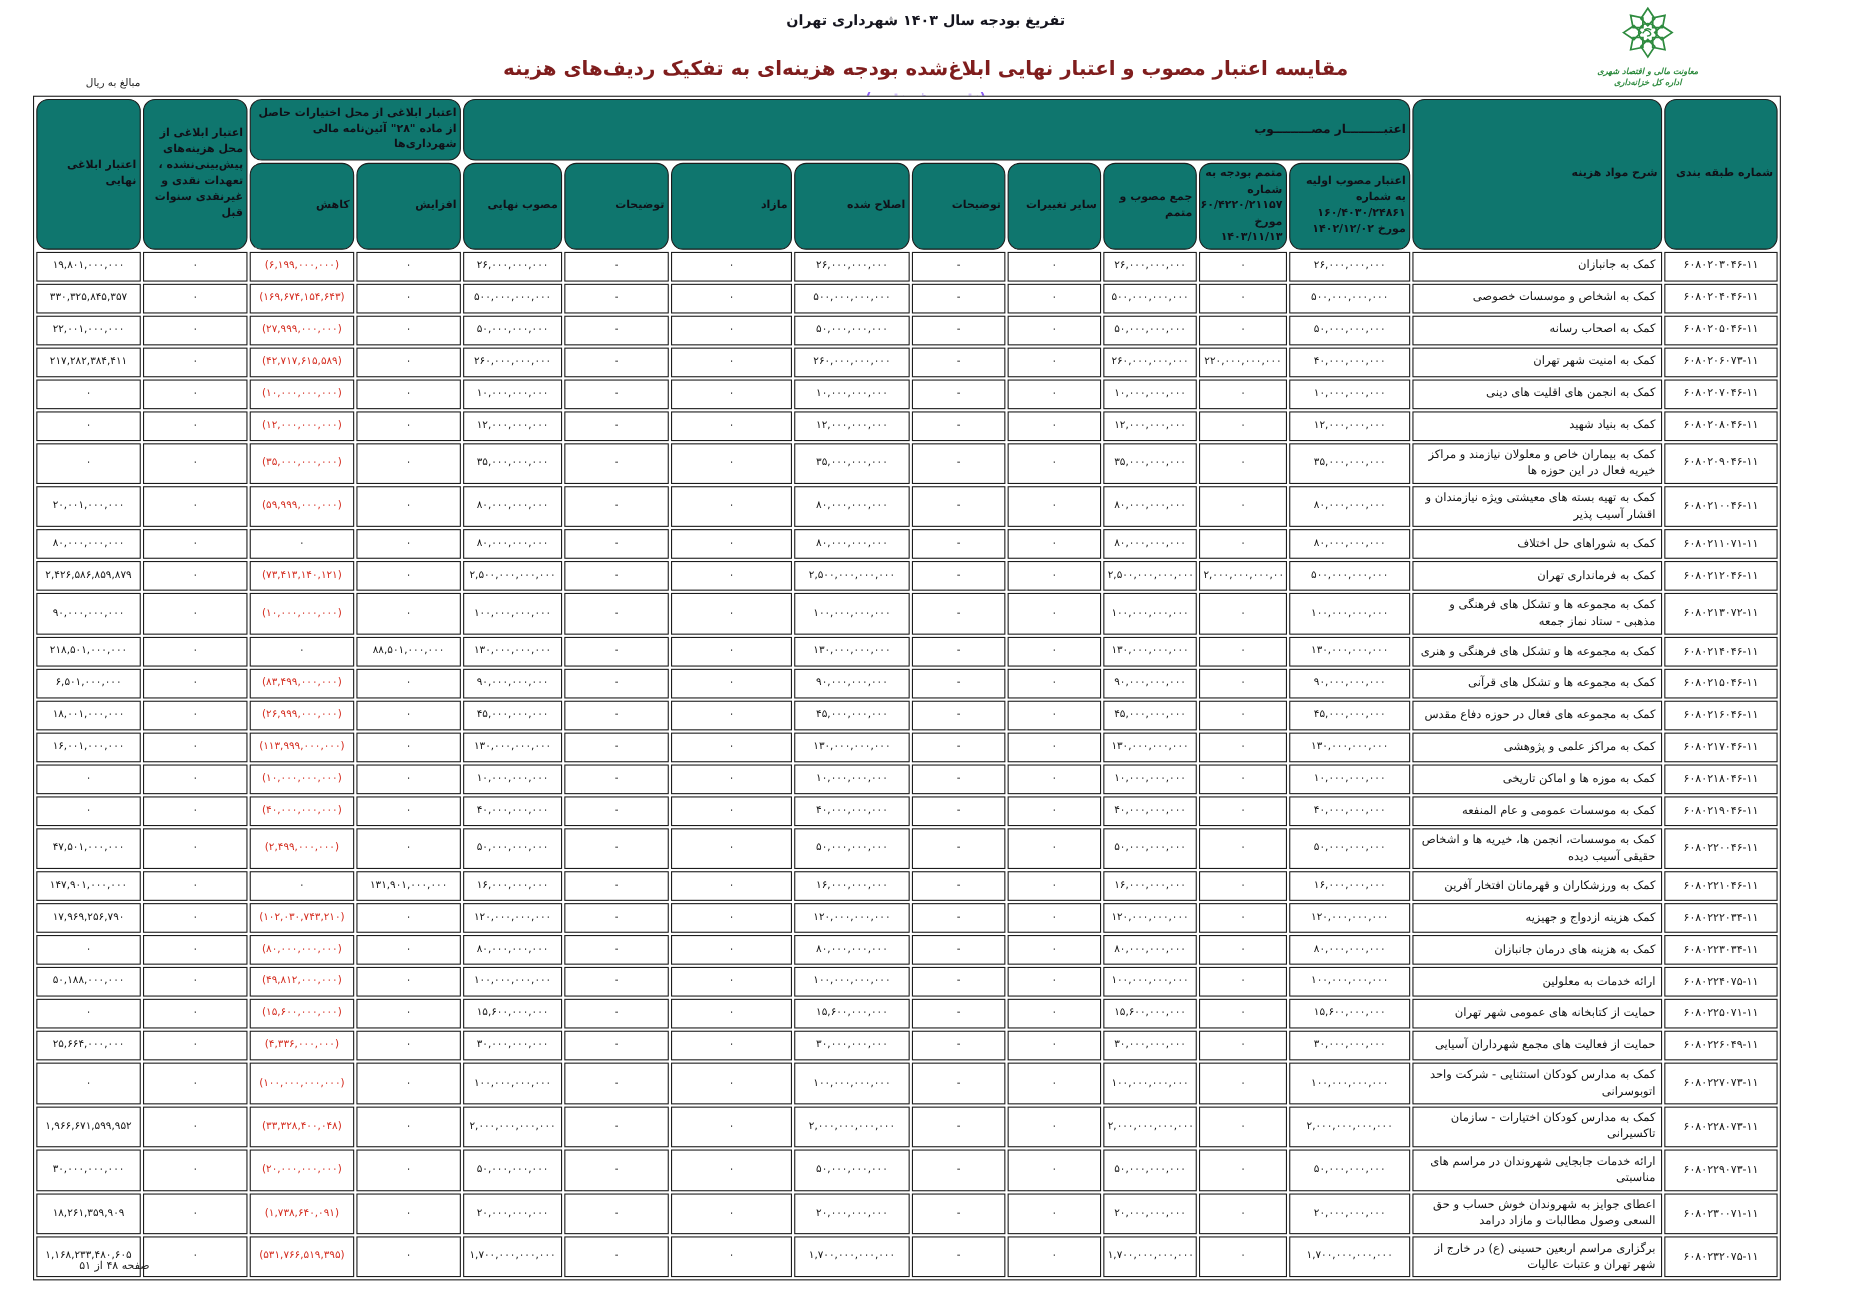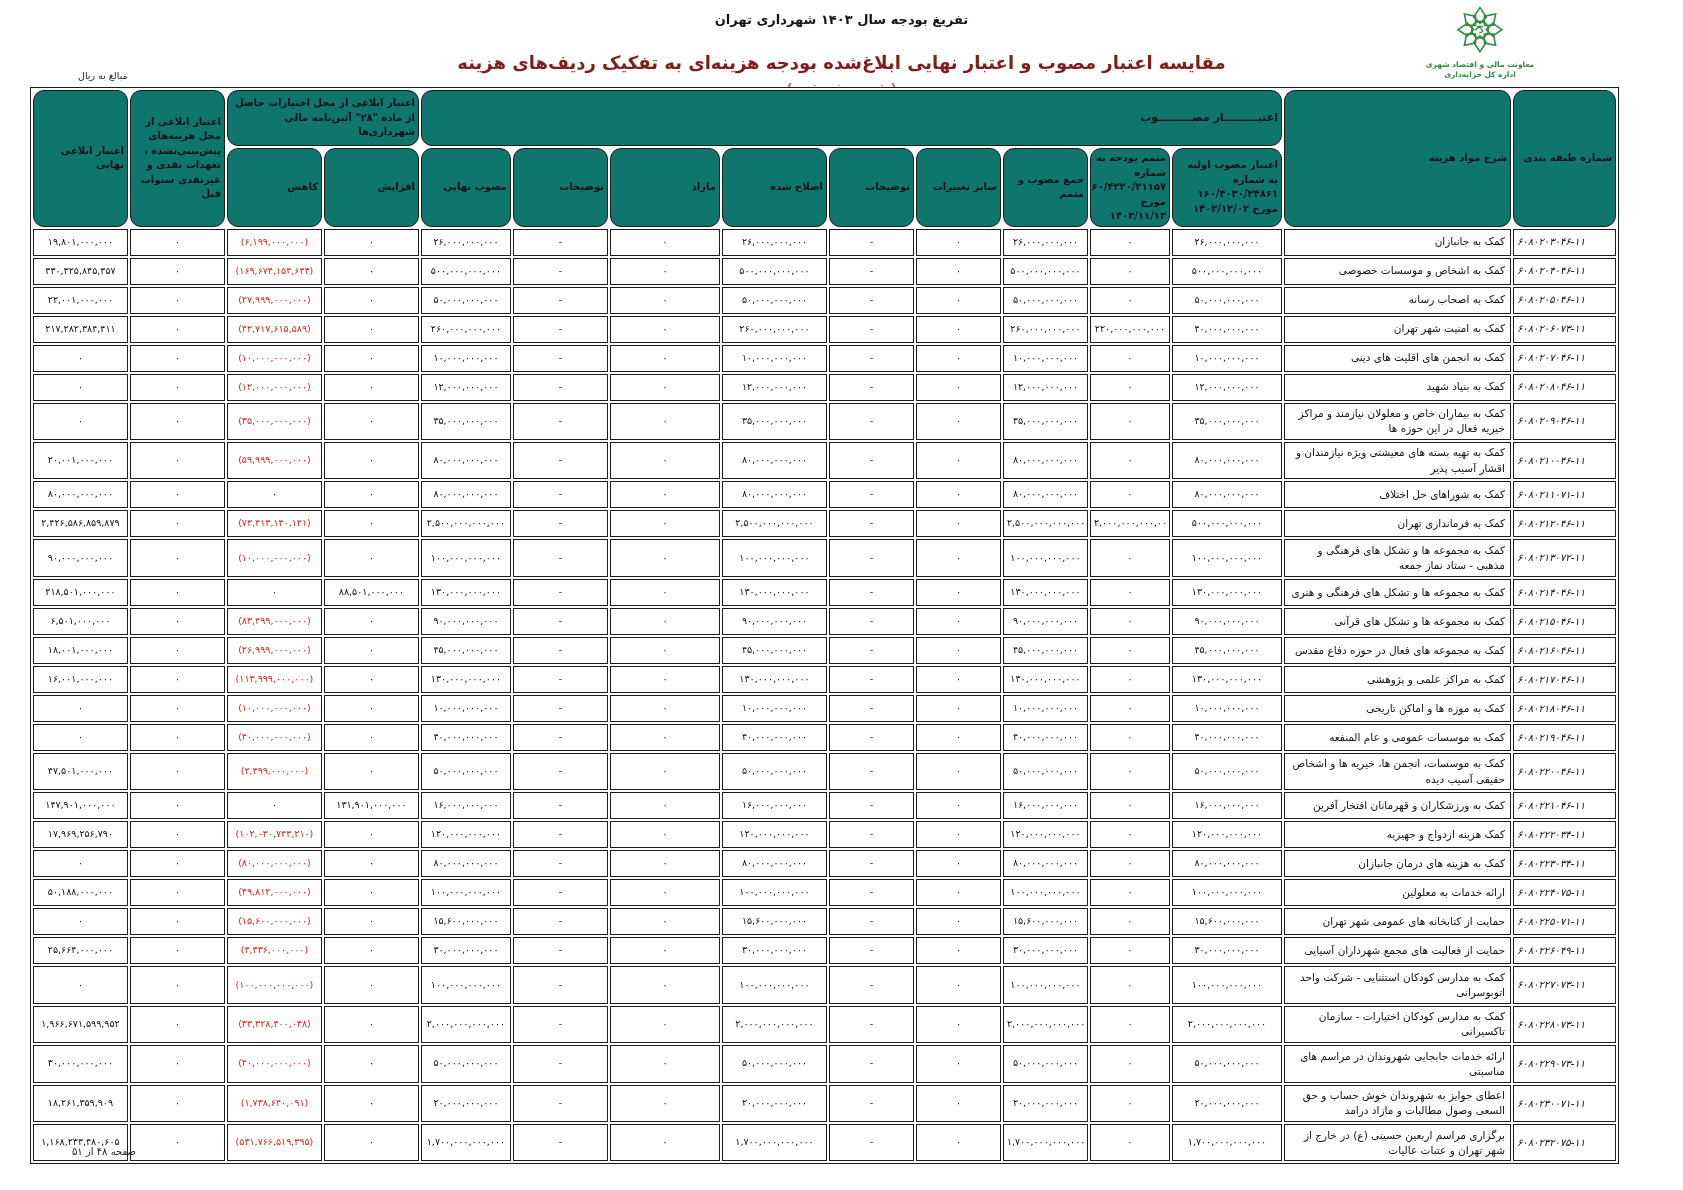--- a/index.html
+++ b/index.html
@@ -4,38 +4,38 @@
 <style>
   html,body{margin:0;padding:0;}
   body{
     width:1683px;height:1190px;position:relative;background:#ffffff;
     font-family:"DejaVu Sans",sans-serif;color:#111;overflow:hidden;
   }
   .titles{position:absolute;top:12px;left:0;right:0;text-align:center;}
   .title-1{font-size:13px;font-weight:bold;color:#14141e;margin-bottom:25px;}
   .title-2{font-size:18px;font-weight:bold;color:#7f1d1d;margin-bottom:9px;}
   .title-3{font-size:12px;font-weight:bold;color:#8b5cf6;}
-  .logo-wrap{position:absolute;top:6px;right:108px;width:190px;text-align:center;}
+  .logo-wrap{position:absolute;top:6px;right:90px;width:190px;text-align:center;font-style:italic;}
   .logo-wrap svg{display:block;margin:0 auto 2px auto;}
   .logo-caption{font-size:7.5px;line-height:10px;color:#2e8b3f;font-weight:bold;}
   .rial-note{position:absolute;top:70px;left:78px;font-size:9.5px;color:#222;}
   .table-wrap{position:absolute;top:87px;left:64px;width:1555px;}
   table{
     border-collapse:separate;border-spacing:2px;table-layout:fixed;width:1555px;
     background:#fff;border:1px solid #1c1c1c;
   }
   th,td{border:1px solid #1c1c1c;vertical-align:middle;overflow:hidden;}
   th{
     background:#0f766e;font-weight:bold;font-size:10px;line-height:1.45;
     padding:2px 3px;text-align:right;color:#101018;border-radius:11px;
   }
   th.group-th{font-size:11px;letter-spacing:1px;height:50px;}
   thead tr.sub-row th{height:62px;}
   td{font-size:9.5px;padding:2.5px 3px;height:20px;background:#fff;line-height:1.35;}
-  td.c-code{direction:ltr;font-size:10px;white-space:nowrap;font-style:italic;}
+  td.c-code{text-align:center;direction:ltr;font-size:10px;white-space:nowrap;}
   td.c-desc{text-align:right;font-size:10.5px;padding-right:5px;line-height:1.45;}
   td.c-num{text-align:center;direction:ltr;white-space:nowrap;}
   td.neg{color:#d42b1e;}
   .page-footer{position:absolute;top:1146px;left:72px;font-size:10px;color:#222;direction:rtl;}
 </style>
 </head>
 <body>
 
 <div class="logo-wrap">
   <svg width="48" height="52" viewBox="0 0 60 66">

